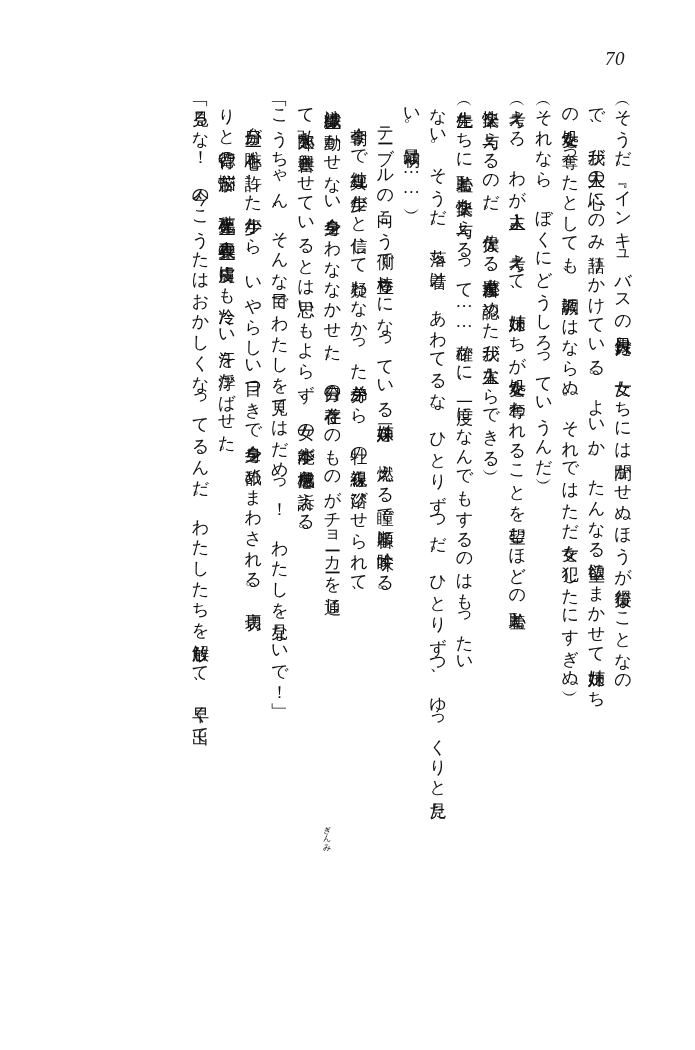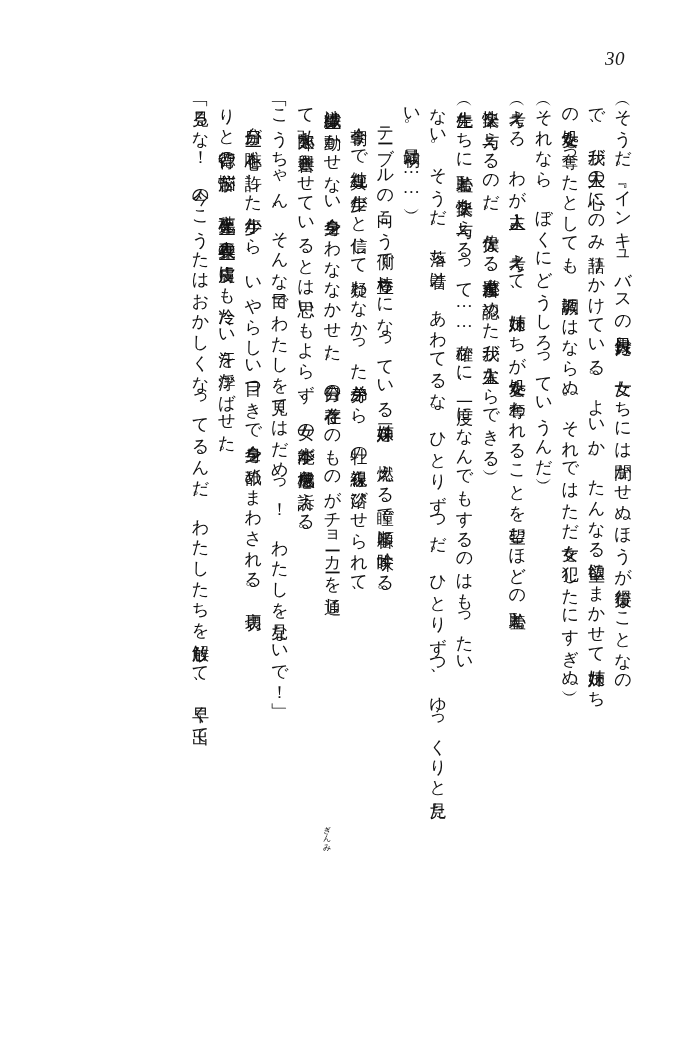--- a/index.html
+++ b/index.html
@@ -67,21 +67,21 @@
     text-orientation: upright;
     letter-spacing: 0px;
     color: #111111;
   }
 </style>
 </head>
 <body>
 
 <div class="page">
 
-  <div class="page-number">30</div>
+  <div class="page-number">70</div>
 
   <div class="text-block">
     <div class="vline">（そうだ。『インキュバスの大目録』だ。女たちには聞かせぬほうが得策なことなの</div>
     <div class="vline">で、我が主人の心にのみ語りかけている。よいか。たんなる欲望にまかせて姉妹たち</div>
     <div class="vline">の処女を奪ったとしても、調教にはならぬ。それではただ女を犯したにすぎぬ）</div>
     <div class="vline">（それなら、ぼくにどうしろっていうんだ）</div>
     <div class="vline">（考えろ、わが主人よ。考えて、姉妹たちが処女を奪われることを望むほどの羞恥と</div>
     <div class="vline">快楽を与えるのだ。偉大なる魔道書が認めた我が主人ならできる）</div>
     <div class="vline">（先生たちに羞恥と快楽を与えるって……確かに、一度になんでもするのはもったい</div>
     <div class="vline">ない。そうだ。落ち着け。あわてるな。ひとりずつだ。ひとりずつ、ゆっくりと見た</div>

